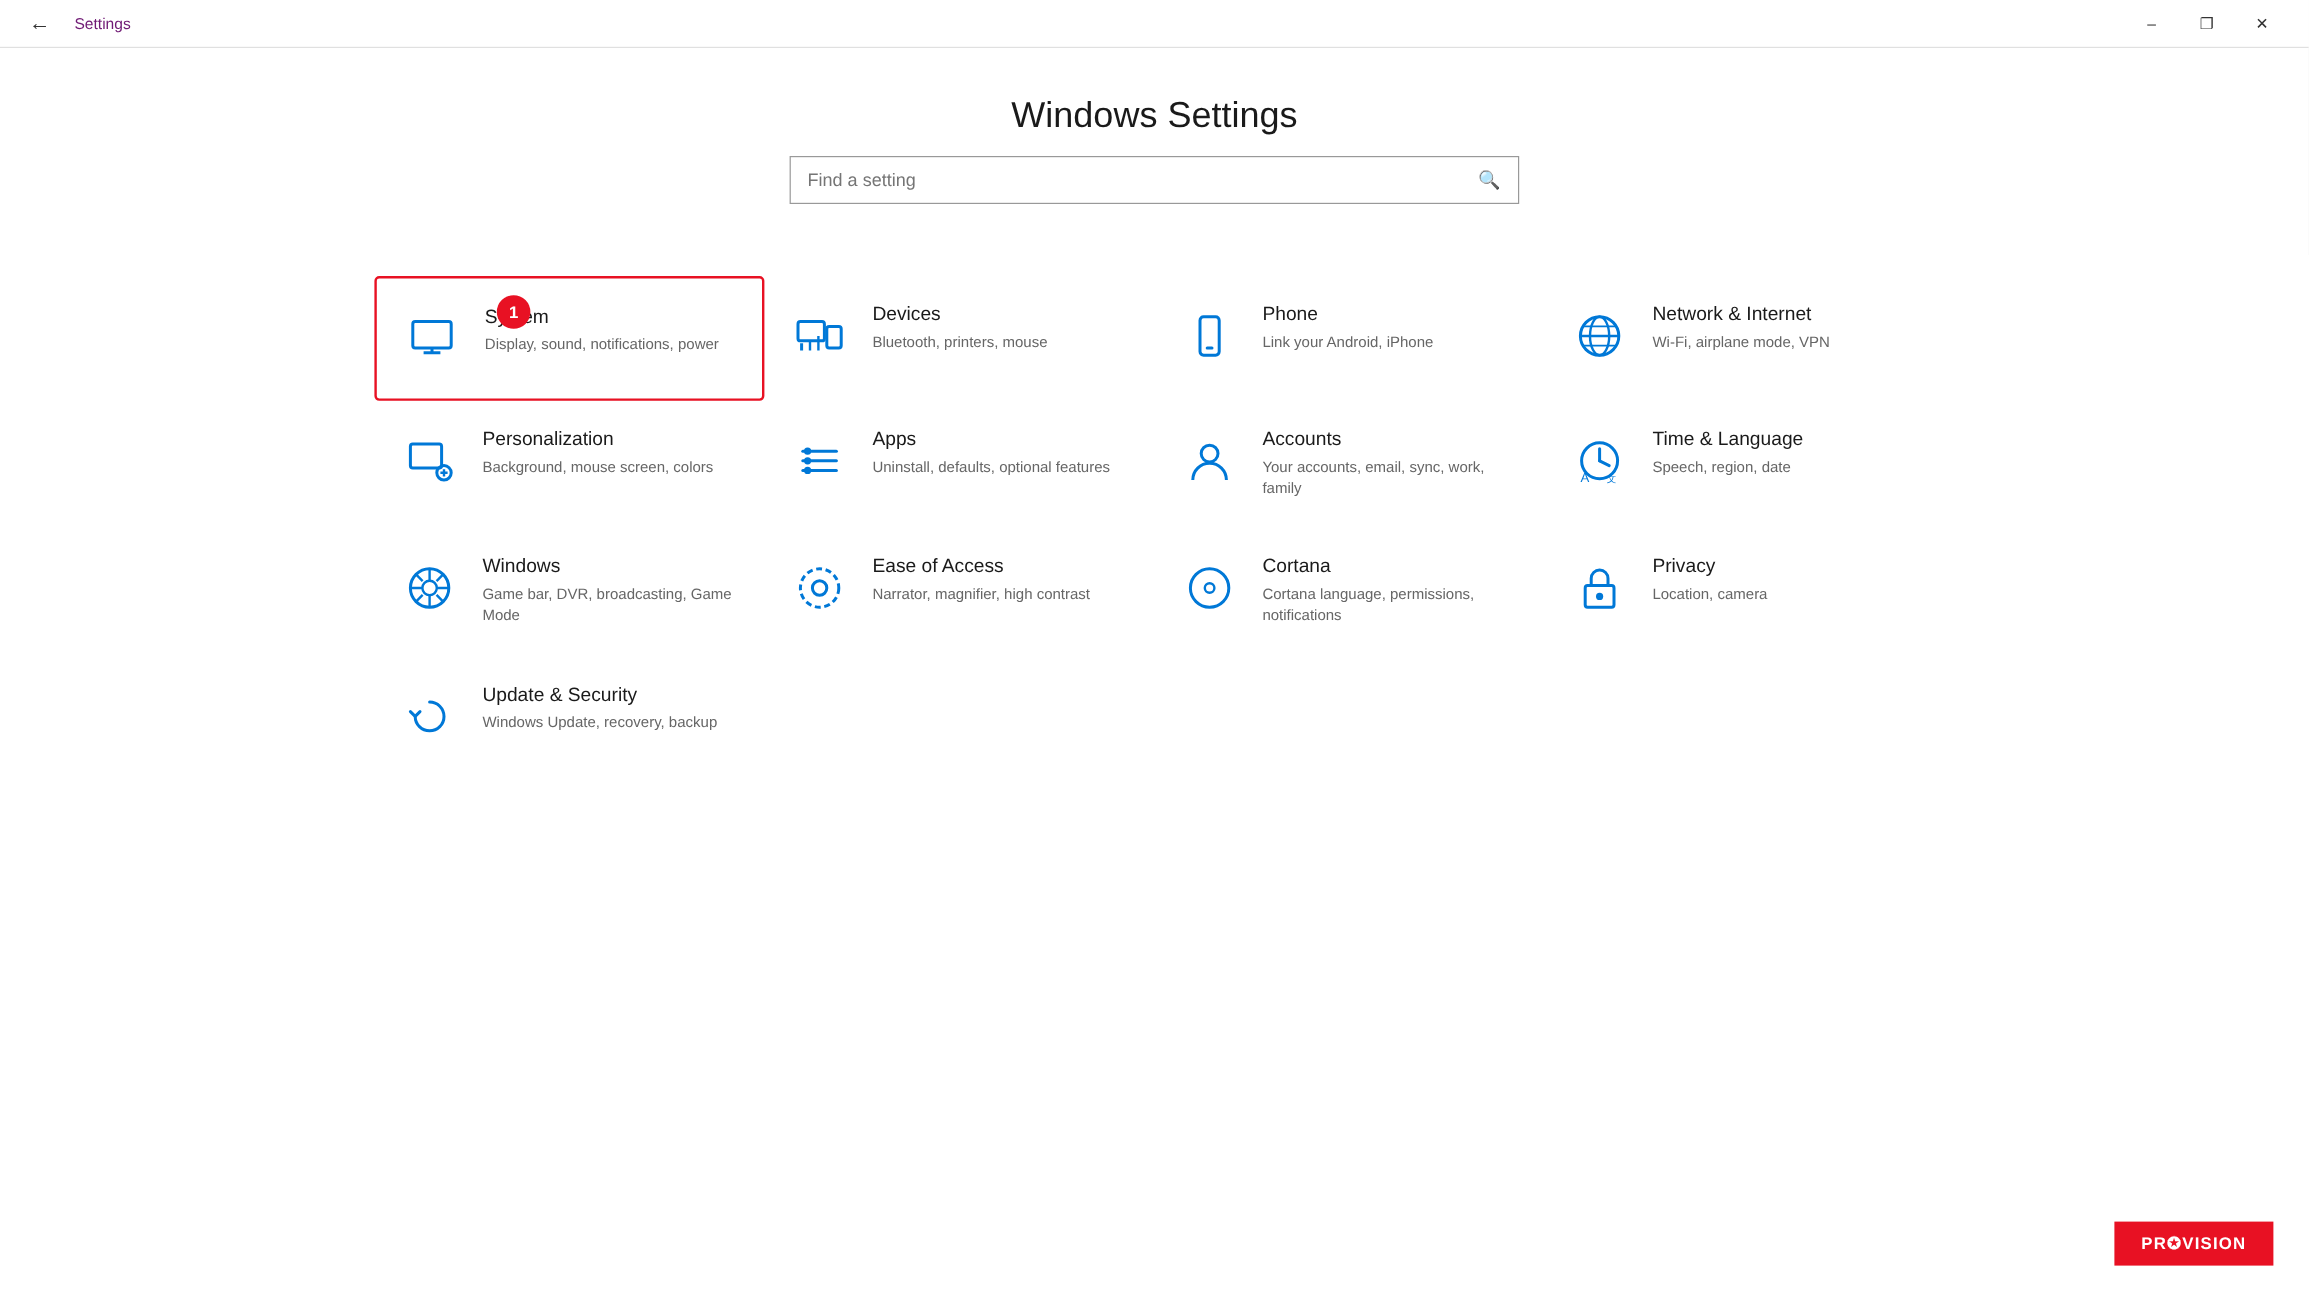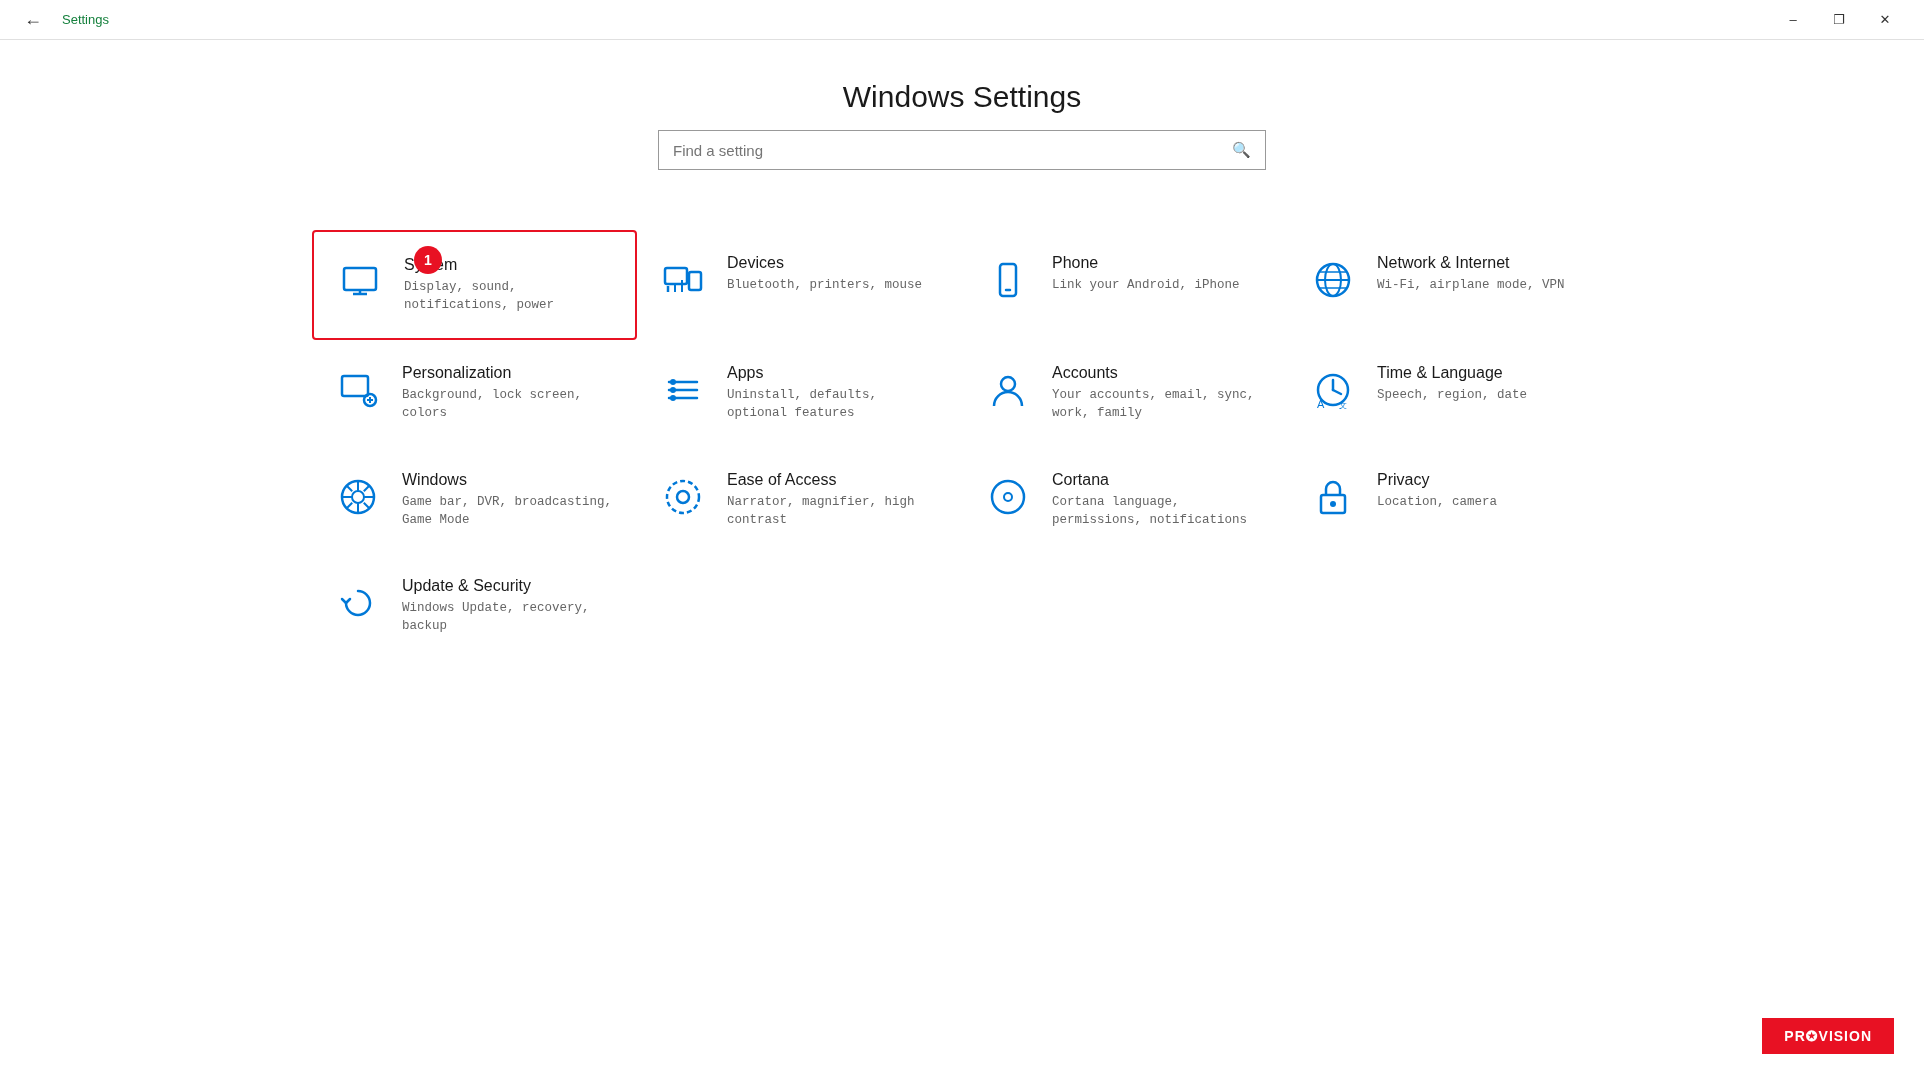--- a/index.html
+++ b/index.html
@@ -34,21 +34,21 @@
     .back-btn {
       cursor: pointer;
       font-size: 18px;
       color: #333;
       background: none;
       border: none;
       padding: 4px 8px;
     }
     .title-bar-title {
       font-size: 13px;
-      color: #15803d;
+      color: #701a75;
     }
     .title-bar-controls {
       display: flex;
       gap: 0;
     }
     .title-bar-controls span {
       display: inline-flex;
       align-items: center;
       justify-content: center;
       width: 46px;
@@ -132,21 +132,20 @@
     .setting-name {
       font-size: 16px;
       font-weight: 500;
       color: #1a1a1a;
       margin-bottom: 4px;
     }
     .setting-desc {
       font-size: 12.5px;
       color: #666;
       line-height: 1.45;
-      font-family: Liberation Mono, monospace;
     }
     .badge {
       position: absolute;
       top: 14px;
       left: 100px;
       width: 28px;
       height: 28px;
       background: #e81123;
       border-radius: 50%;
       color: #fff;
@@ -259,21 +258,21 @@
     <div class="setting-icon">
       <svg viewBox="0 0 40 40" fill="none" xmlns="http://www.w3.org/2000/svg">
     <rect x="4" y="6" width="26" height="20" rx="2" stroke="#0078d7" stroke-width="2.5" fill="none"></rect>
     <circle cx="32" cy="30" r="6" stroke="#0078d7" stroke-width="2.5" fill="none"></circle>
     <line x1="29" y1="30" x2="35" y2="30" stroke="#0078d7" stroke-width="2"></line>
     <line x1="32" y1="27" x2="32" y2="33" stroke="#0078d7" stroke-width="2"></line>
   </svg>
     </div>
     <div class="setting-text">
       <div class="setting-name">Personalization</div>
-      <div class="setting-desc">Background, lock screen, colors</div>
+      <div class="setting-desc">Background, mouse screen, colors</div>
     </div>
   </div>
         <div class="setting-item">
 
     <div class="setting-icon">
       <svg viewBox="0 0 40 40" fill="none" xmlns="http://www.w3.org/2000/svg">
     <line x1="6" y1="12" x2="34" y2="12" stroke="#0078d7" stroke-width="2.5" stroke-linecap="round"></line>
     <line x1="6" y1="20" x2="34" y2="20" stroke="#0078d7" stroke-width="2.5" stroke-linecap="round"></line>
     <line x1="6" y1="28" x2="34" y2="28" stroke="#0078d7" stroke-width="2.5" stroke-linecap="round"></line>
     <circle cx="10" cy="12" r="3" fill="#0078d7"></circle>

